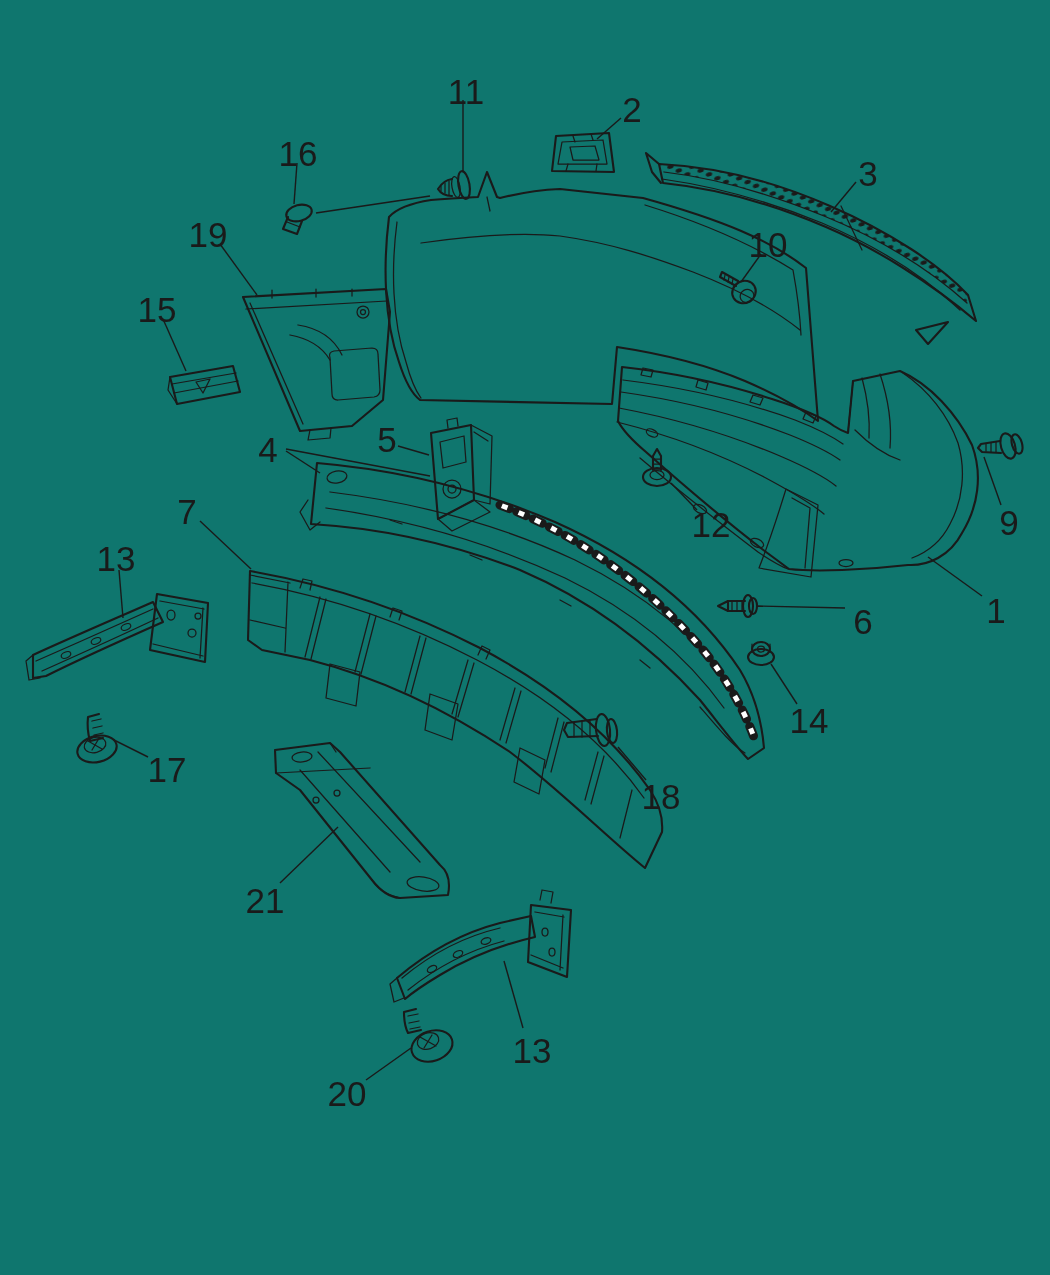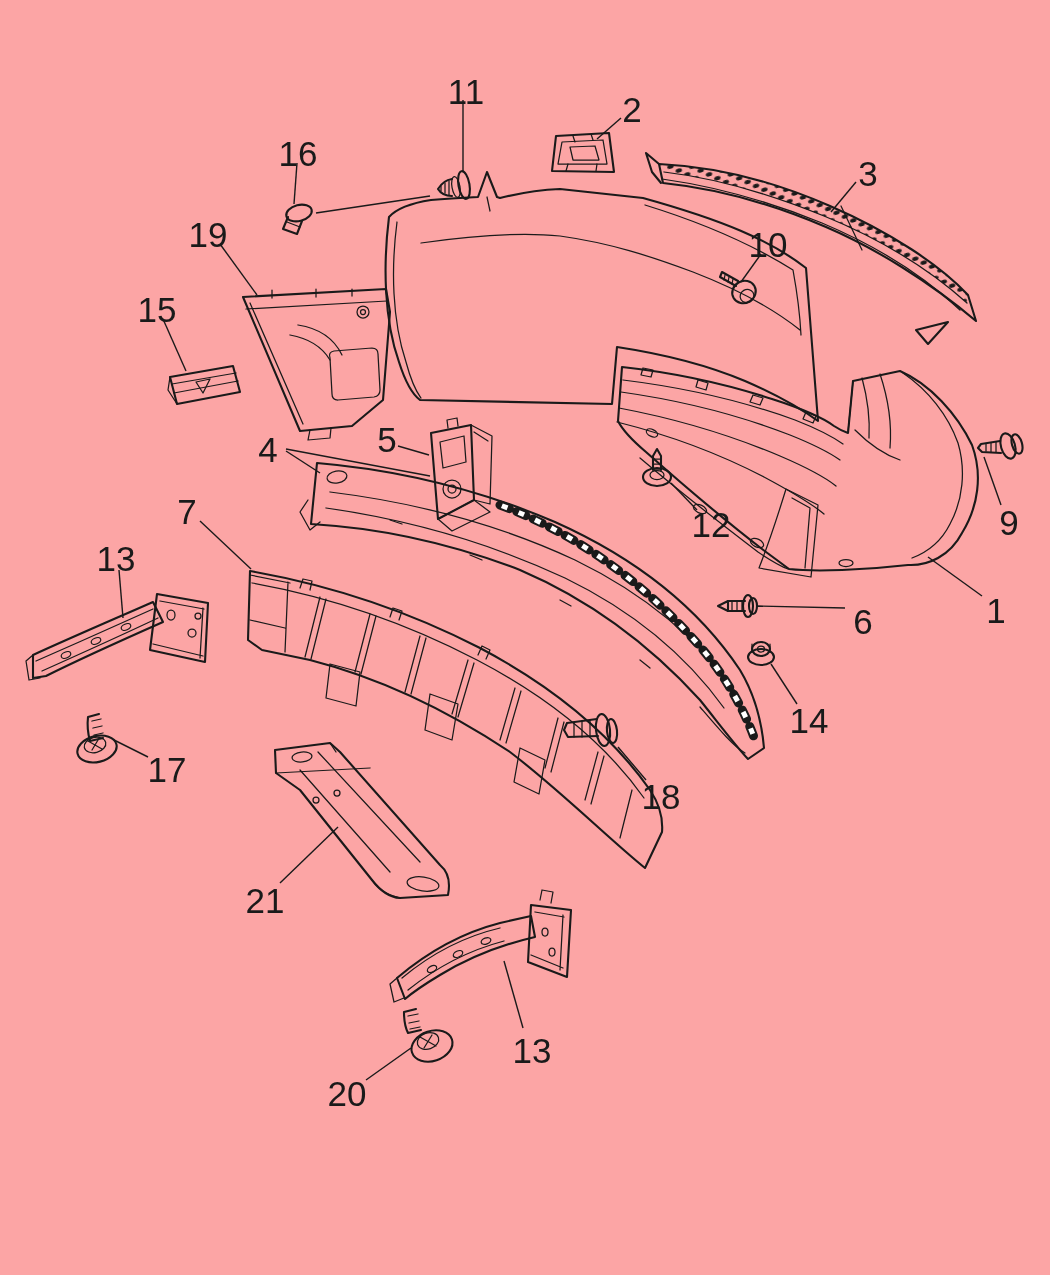--- a/index.html
+++ b/index.html
@@ -1,16 +1,16 @@
 <!DOCTYPE html>
 <html><head>
 <meta charset="utf-8">
 <style>
   html,body{margin:0;padding:0;background:#ffffff;}
-  .stage{position:relative;width:1050px;height:1275px;background:#fca5a5;overflow:hidden;}
+  .stage{position:relative;width:1050px;height:1275px;background:#0f766e;overflow:hidden;}
   svg text.callout-label{
     font-family:"Liberation Sans","DejaVu Sans",sans-serif;
     font-size:35px;
     fill:#1a1a1a;
     text-anchor:middle;
   }
   .part{stroke:#1a1a1a;fill:none;stroke-linejoin:round;stroke-linecap:round;}
   .w2{stroke-width:2.1;}
   .w1{stroke-width:1.25;}
   .leader{stroke:#1a1a1a;stroke-width:1.4;fill:none;}

